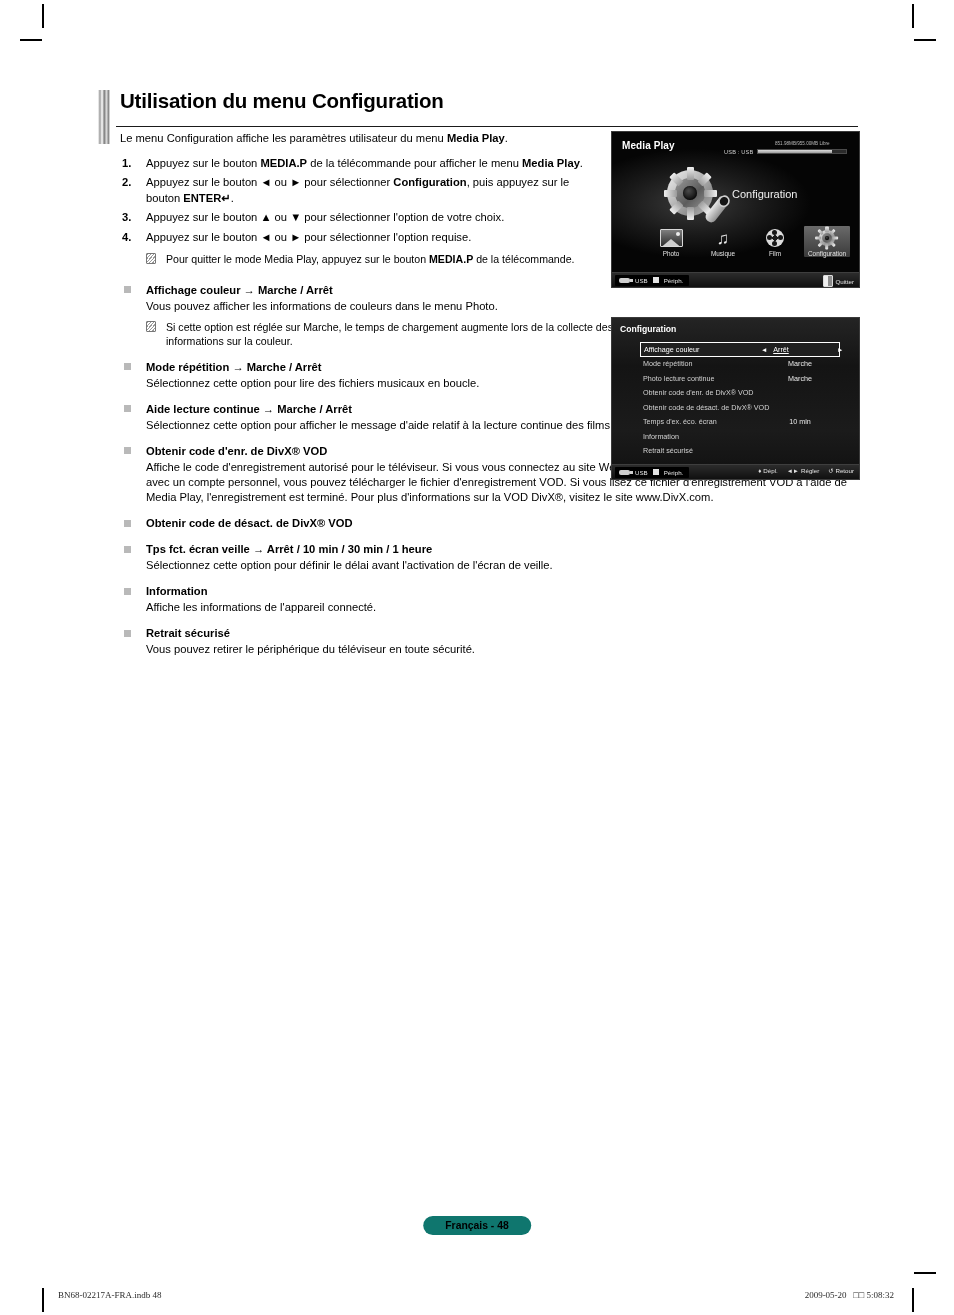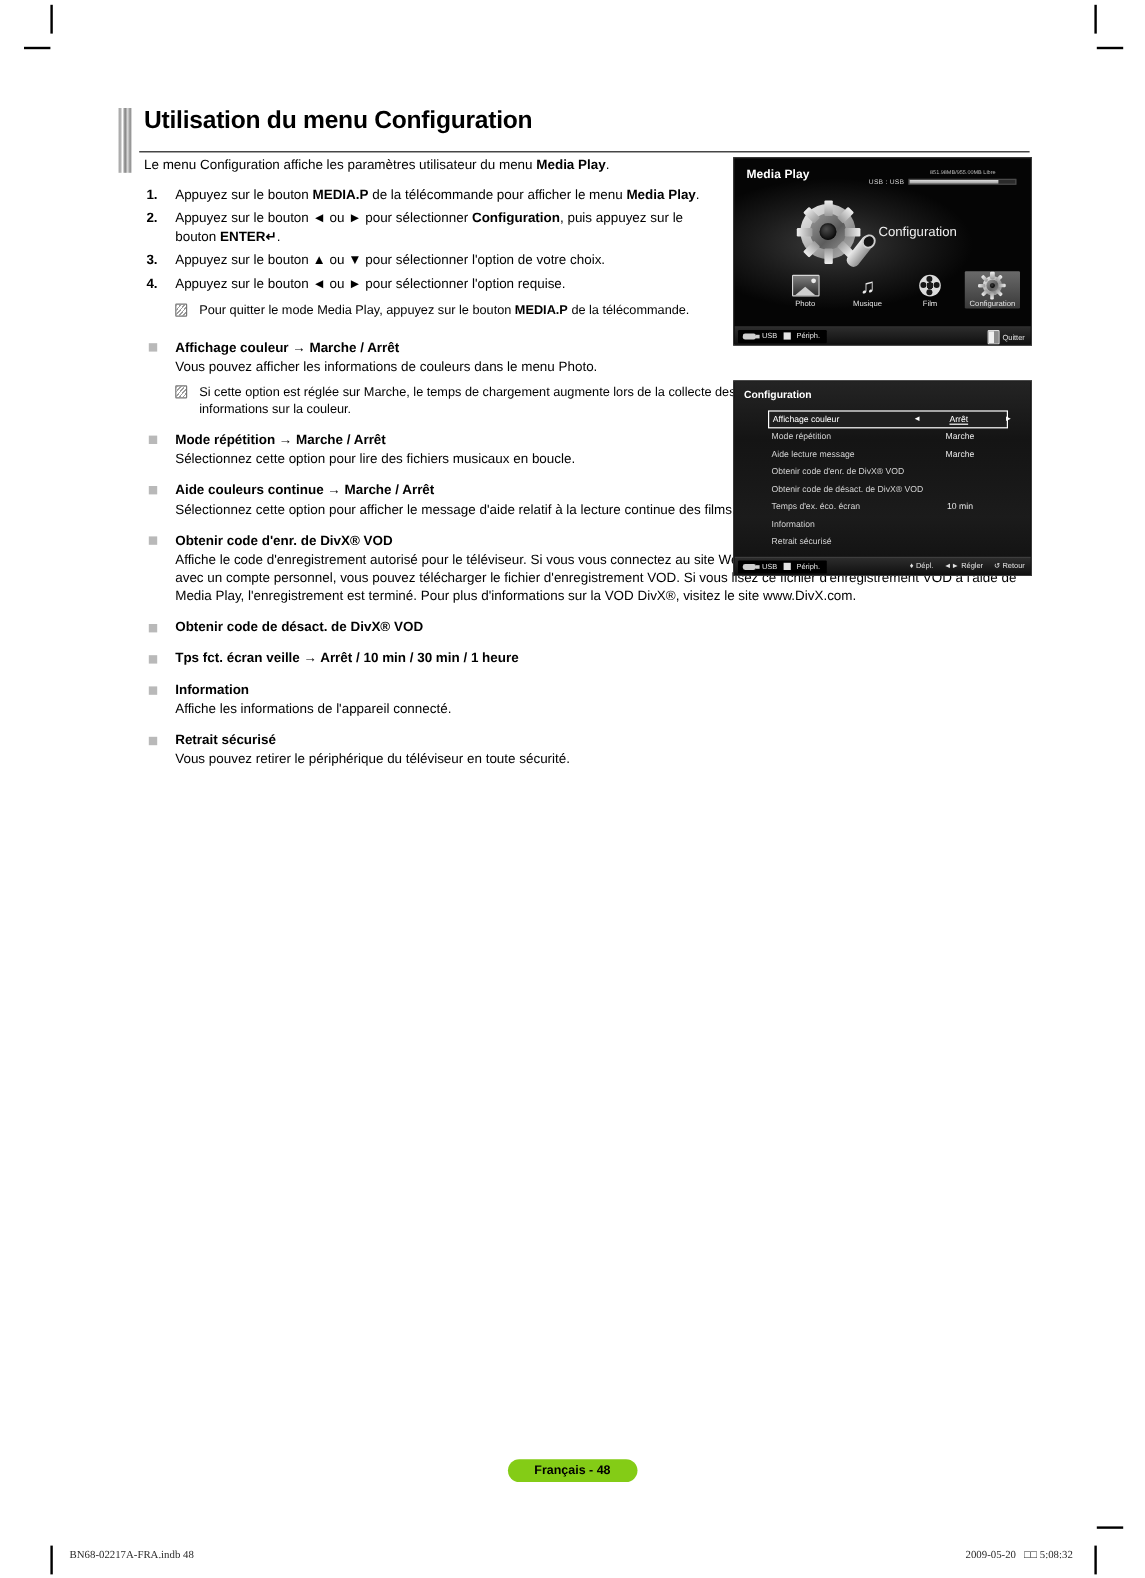--- a/index.html
+++ b/index.html
@@ -261,29 +261,29 @@
     font-size: 7.2px; color: #d2d2d2; padding-left: 3px;
   }
   .cfg-row .label { flex: 0 0 auto; }
   .cfg-row .value {
     position: absolute; left: 130px; width: 60px; text-align: center; color: #e8e8e8;
   }
   .cfg-row.selected {
     border: 1px solid #ffffff; background: #1f1f1f; color: #ffffff;
     height: 14.5px; box-sizing: border-box;
   }
-  .cfg-row.selected .value { color:#fff; left: 128px; text-decoration: underline; }
+  .cfg-row.selected .value { color:#fff; left: 110px; text-decoration: underline; }
   .cfg-row .arrL { position: absolute; left: 120px; color:#fff; font-size: 6.5px; }
   .cfg-row .arrR { position: absolute; left: 196px; color:#fff; font-size: 6.5px; }
 
   
   .page-badge {
     position: absolute; left: 50%; transform: translateX(-50%);
     top: 1216px;
-    background: #84cc16; color: #000;
+    background: #0f766e; color: #000;
     font-size: 10.4px; font-weight: bold;
     padding: 4px 22px; border-radius: 10px;
   }
   .foot-left {
     position: absolute; left: 58px; top: 1290px;
     font-family: "Liberation Serif", serif;
     font-size: 9px; color: #2b2b2b;
   }
   .foot-right {
     position: absolute; right: 60px; top: 1290px;
@@ -329,35 +329,36 @@
         <div class="b-body narrow">Vous pouvez afficher les informations de couleurs dans le menu Photo.</div>
         <div class="sub-note"><span class="noteicon"></span><span>Si cette option est réglée sur Marche, le temps de chargement augmente lors de la collecte des informations sur la couleur.</span></div>
       </li>
       <li>
         <span class="sq"></span>
         <div class="b-head">Mode répétition → Marche / Arrêt</div>
         <div class="b-body narrow">Sélectionnez cette option pour lire des fichiers musicaux en boucle.</div>
       </li>
       <li>
         <span class="sq"></span>
-        <div class="b-head">Aide couleurs continue → Marche / Arrêt</div>
+        <div class="b-head">Aide lecture continue → Marche / Arrêt</div>
         <div class="b-body narrow">Sélectionnez cette option pour afficher le message d'aide relatif à la lecture continue des films.</div>
       </li>
       <li>
         <span class="sq"></span>
         <div class="b-head">Obtenir code d'enr. de DivX® VOD</div>
         <div class="b-body">Affiche le code d'enregistrement autorisé pour le téléviseur. Si vous vous connectez au site Web DivX et enregistrez le code d'enregistrement avec un compte personnel, vous pouvez télécharger le fichier d'enregistrement VOD. Si vous lisez ce fichier d'enregistrement VOD à l'aide de Media Play, l'enregistrement est terminé. Pour plus d'informations sur la VOD DivX®, visitez le site www.DivX.com.</div>
       </li>
       <li>
         <span class="sq"></span>
         <div class="b-head">Obtenir code de désact. de DivX® VOD</div>
       </li>
       <li>
         <span class="sq"></span>
         <div class="b-head">Tps fct. écran veille → Arrêt / 10 min / 30 min / 1 heure</div>
+        <div class="b-body">Sélectionnez cette option pour définir le délai avant l'activation de l'écran de veille.</div>
       </li>
       <li>
         <span class="sq"></span>
         <div class="b-head">Information</div>
         <div class="b-body">Affiche les informations de l'appareil connecté.</div>
       </li>
       <li>
         <span class="sq"></span>
         <div class="b-head">Retrait sécurisé</div>
         <div class="b-body">Vous pouvez retirer le périphérique du téléviseur en toute sécurité.</div>
@@ -460,21 +461,21 @@
         <span class="label">Affichage couleur</span>
         <span class="arrL">◄</span>
         <span class="value">Arrêt</span>
         <span class="arrR">►</span>
       </div>
       <div class="cfg-row">
         <span class="label">Mode répétition</span>
         <span class="value">Marche</span>
       </div>
       <div class="cfg-row">
-        <span class="label">Aide lecture message</span>
+        <span class="label">Photo lecture continue</span>
         <span class="value">Marche</span>
       </div>
       <div class="cfg-row">
         <span class="label">Obtenir code d'enr. de DivX® VOD</span>
       </div>
       <div class="cfg-row">
         <span class="label">Obtenir code de désact. de DivX® VOD</span>
       </div>
       <div class="cfg-row">
         <span class="label">Temps d'ex. éco. écran</span>

